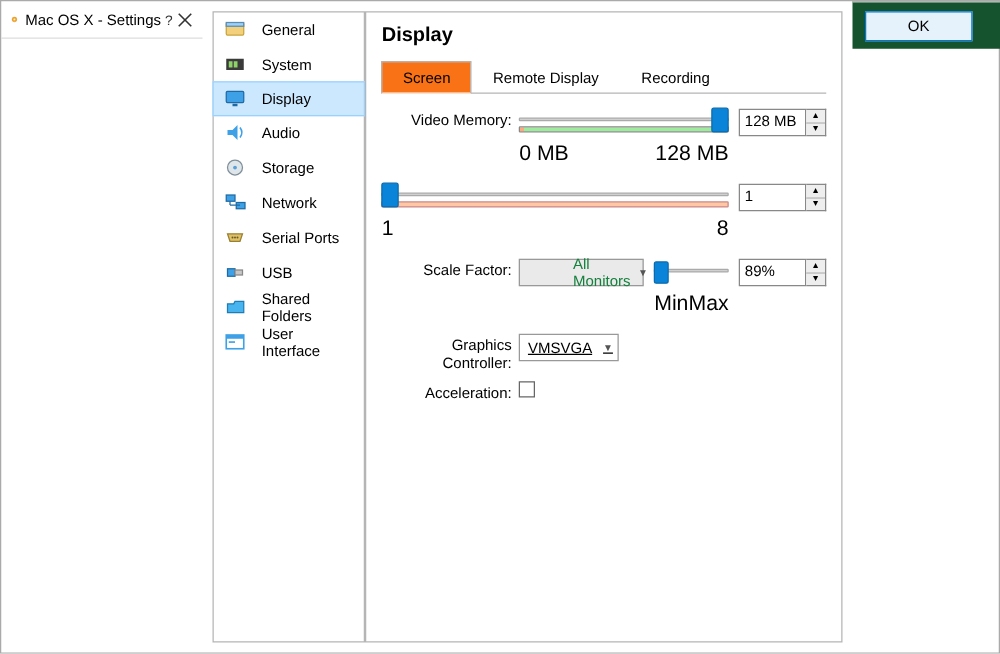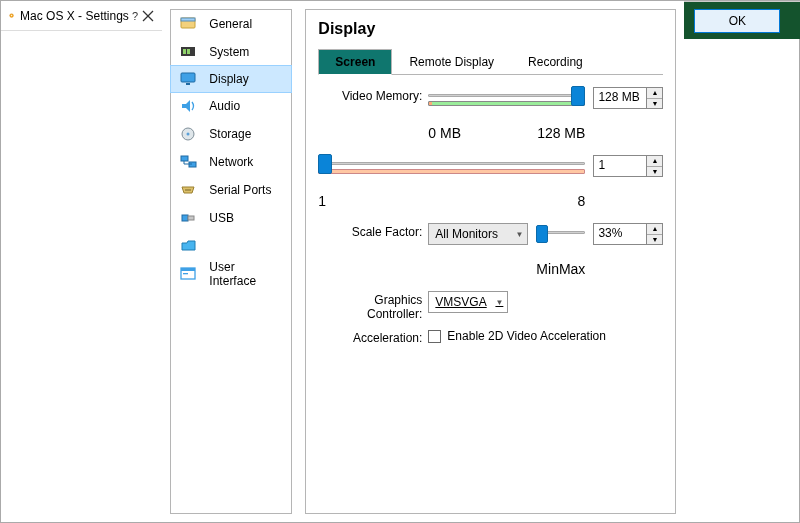--- a/index.html
+++ b/index.html
@@ -4,42 +4,42 @@
 <style>
   * { box-sizing: border-box; }
   html, body { margin: 0; padding: 0; font-family: "Segoe UI", Tahoma, sans-serif; font-size: 12px; color: #000; }
   .window { width: 800px; height: 523px; background: #fff; display: flex; flex-direction: row; border: 1px solid #aaa; }
   .titlebar { height: 30px; display: flex; align-items: center; padding: 0 8px; border-bottom: 1px solid #ddd; }
   .title-icon { width: 16px; height: 16px; margin-right: 6px; }
   .title-text { flex: 0 0 auto; }
   .title-spacer { flex: 1; }
   .title-btn { width: 40px; height: 28px; display: flex; align-items: center; justify-content: center; }
   .title-btn svg { width: 12px; height: 12px; }
-  .body { flex: 1; display: flex; padding: 8px; gap: 13px; min-height: 0; }
+  .body { flex: 1; display: flex; padding: 8px; gap: 0; min-height: 0; }
   .sidebar { width: 122px; border: 1px solid #b5b5b5; background: #fff; display: flex; flex-direction: column; }
   .side-item { display: flex; align-items: center; gap: 10px; padding: 6px 8px 6px 8px; height: 28px; cursor: default; }
   .side-item.selected { background: #cce8ff; border: 1px solid #99d1ff; margin: -1px; }
   .side-ico { width: 20px; height: 18px; display: flex; align-items: center; justify-content: center; }
   .side-ico svg { width: 20px; height: 18px; }
   .main { flex: 1; border: 1px solid #b5b5b5; padding: 10px 12px 8px 12px; position: relative; min-height:0;}
   .h1 { font-size: 16px; font-weight: 600; margin-bottom: 10px; }
   .tabs { display: flex; border-bottom: 1px solid #b5b5b5; margin-bottom: 12px; }
   .tab { padding: 5px 16px; border: 1px solid transparent; border-bottom: none; position: relative; top: 1px; background: transparent;}
-  .tab.active { border-color: #b5b5b5; background: #0f766e; border-bottom: 1px solid #fff; font-weight: bold; }
+  .tab.active { border-color: #b5b5b5; background: #f97316; border-bottom: 1px solid #fff; }
   .row { display: flex; align-items: flex-start; margin-bottom: 14px; }
   .row.compact { margin-bottom: 8px; }
   .row > .lbl { width: 110px; text-align: right; padding-right: 6px; padding-top: 2px; }
   .slider-col { flex: 1; display: flex; flex-direction: column; }
   .slider-track-wrap { position: relative; height: 18px; }
   .slider-track { position: absolute; left: 0; right: 0; top: 7px; height: 3px; background: #d0d0d0; border: 1px solid #aaa; border-radius: 1px; }
   .slider-track.green { top: 14px; height: 5px; background: linear-gradient(90deg, #ffa97a 0%, #ffa97a 2%, #9bed9b 2%, #9bed9b 100%); border: 1px solid #888; }
   .slider-track.orange { top: 14px; height: 5px; background: #ffc7a3; border:1px solid #c88; }
   .slider-thumb { position: absolute; top: -1px; width: 14px; height: 20px; background: #0a84d8; border-radius: 2px; border: 1px solid #0a6aab; }
   .slider-thumb.sm { top:2px; width:12px; height:18px;}
-  .slider-labels { display: flex; justify-content: space-between; font-size: 14px; margin-top: 20px; }
+  .slider-labels { display: flex; justify-content: space-between; font-size: 17px; margin-top: 8px; }
   .spin-group { display: flex; margin-left: 8px; }
   .spinbox { width: 54px; height: 22px; border: 1px solid #888; padding: 2px 4px; background: #fff; }
   .spinbtns { width: 16px; display: flex; flex-direction: column; border: 1px solid #888; border-left: none; }
   .spinbtns > div { flex: 1; display: flex; align-items: center; justify-content: center; font-size: 7px; line-height: 1; background:#eee; }
   .spinbtns > div:first-child { border-bottom: 1px solid #aaa; }
   .combo { display: flex; align-items: center; border: 1px solid #999; height: 22px; padding: 0 4px 0 6px; background: #eaeaea; gap: 6px; }
   .combo.w80 { width: 80px; text-decoration: underline; }
   .combo.w100 { width: 100px; }
   .combo .arrow { margin-left: auto; font-size: 8px; color: #555; }
   .chk-row { display: flex; align-items: center; gap: 6px; margin-bottom: 6px; }
@@ -155,20 +155,21 @@
             </svg>
           </span>
         <span>USB</span>
       </div>
       <div class="side-item">
         <span class="side-ico">
             <svg viewBox="0 0 20 18">
               <path d="M3 6 L8 6 L9 4 L16 4 L16 13 L3 13 Z" fill="#47b4ef" stroke="#1f7db3"></path>
             </svg>
           </span>
+        <span>Shared Folders</span>
       </div>
       <div class="side-item">
         <span class="side-ico">
             <svg viewBox="0 0 20 18">
               <rect x="2" y="3" width="14" height="11" fill="#fff" stroke="#3ea0e6" stroke-width="1.3"></rect>
               <rect x="2" y="3" width="14" height="3" fill="#3ea0e6"></rect>
               <rect x="4" y="8" width="5" height="1.3" fill="#3ea0e6"></rect>
             </svg>
           </span>
         <span>User Interface</span>
@@ -224,57 +225,56 @@
               <div>▲</div>
               <div>▼</div>
             </div>
         </div>
       </div>
 
       <div class="row">
         <div class="lbl">Scale Factor:</div>
         <div style="display:flex; gap:8px; flex:1;">
           <div class="combo w100">
-            <span style="color:#000000;">All Monitors</span>
+            <span style="color:#15803d;margin-left:36px;">All Monitors</span>
             <span class="arrow">▼</span>
           </div>
           <div class="slider-col">
             <div class="slider-track-wrap">
               <div class="slider-track" style="top:8px;"></div>
               <div class="slider-thumb sm" style="left:0;"></div>
             </div>
             <div class="slider-labels">
               <span>Min</span>
               <span>Max</span>
             </div>
           </div>
         </div>
         <div class="spin-group">
-          <div class="spinbox">33%</div>
+          <div class="spinbox">89%</div>
           <div class="spinbtns">
               <div>▲</div>
               <div>▼</div>
             </div>
         </div>
       </div>
 
       <div class="row compact">
         <div class="lbl">Graphics Controller:</div>
         <div class="combo w80" style="background:#fff;">
           <span>VMSVGA</span>
           <span class="arrow">▼</span>
         </div>
       </div>
 
       <div class="row compact">
         <div class="lbl">Acceleration:</div>
         <div>
           <div class="chk-row">
             <div class="chk"></div>
-            <span>Enable 2D Video Acceleration</span>
           </div>
         </div>
       </div>
 
       <div class="watermark">wsxdn.com</div>
     </div>
   </div>
 
   <div class="footer">
     <div class="btn primary">

